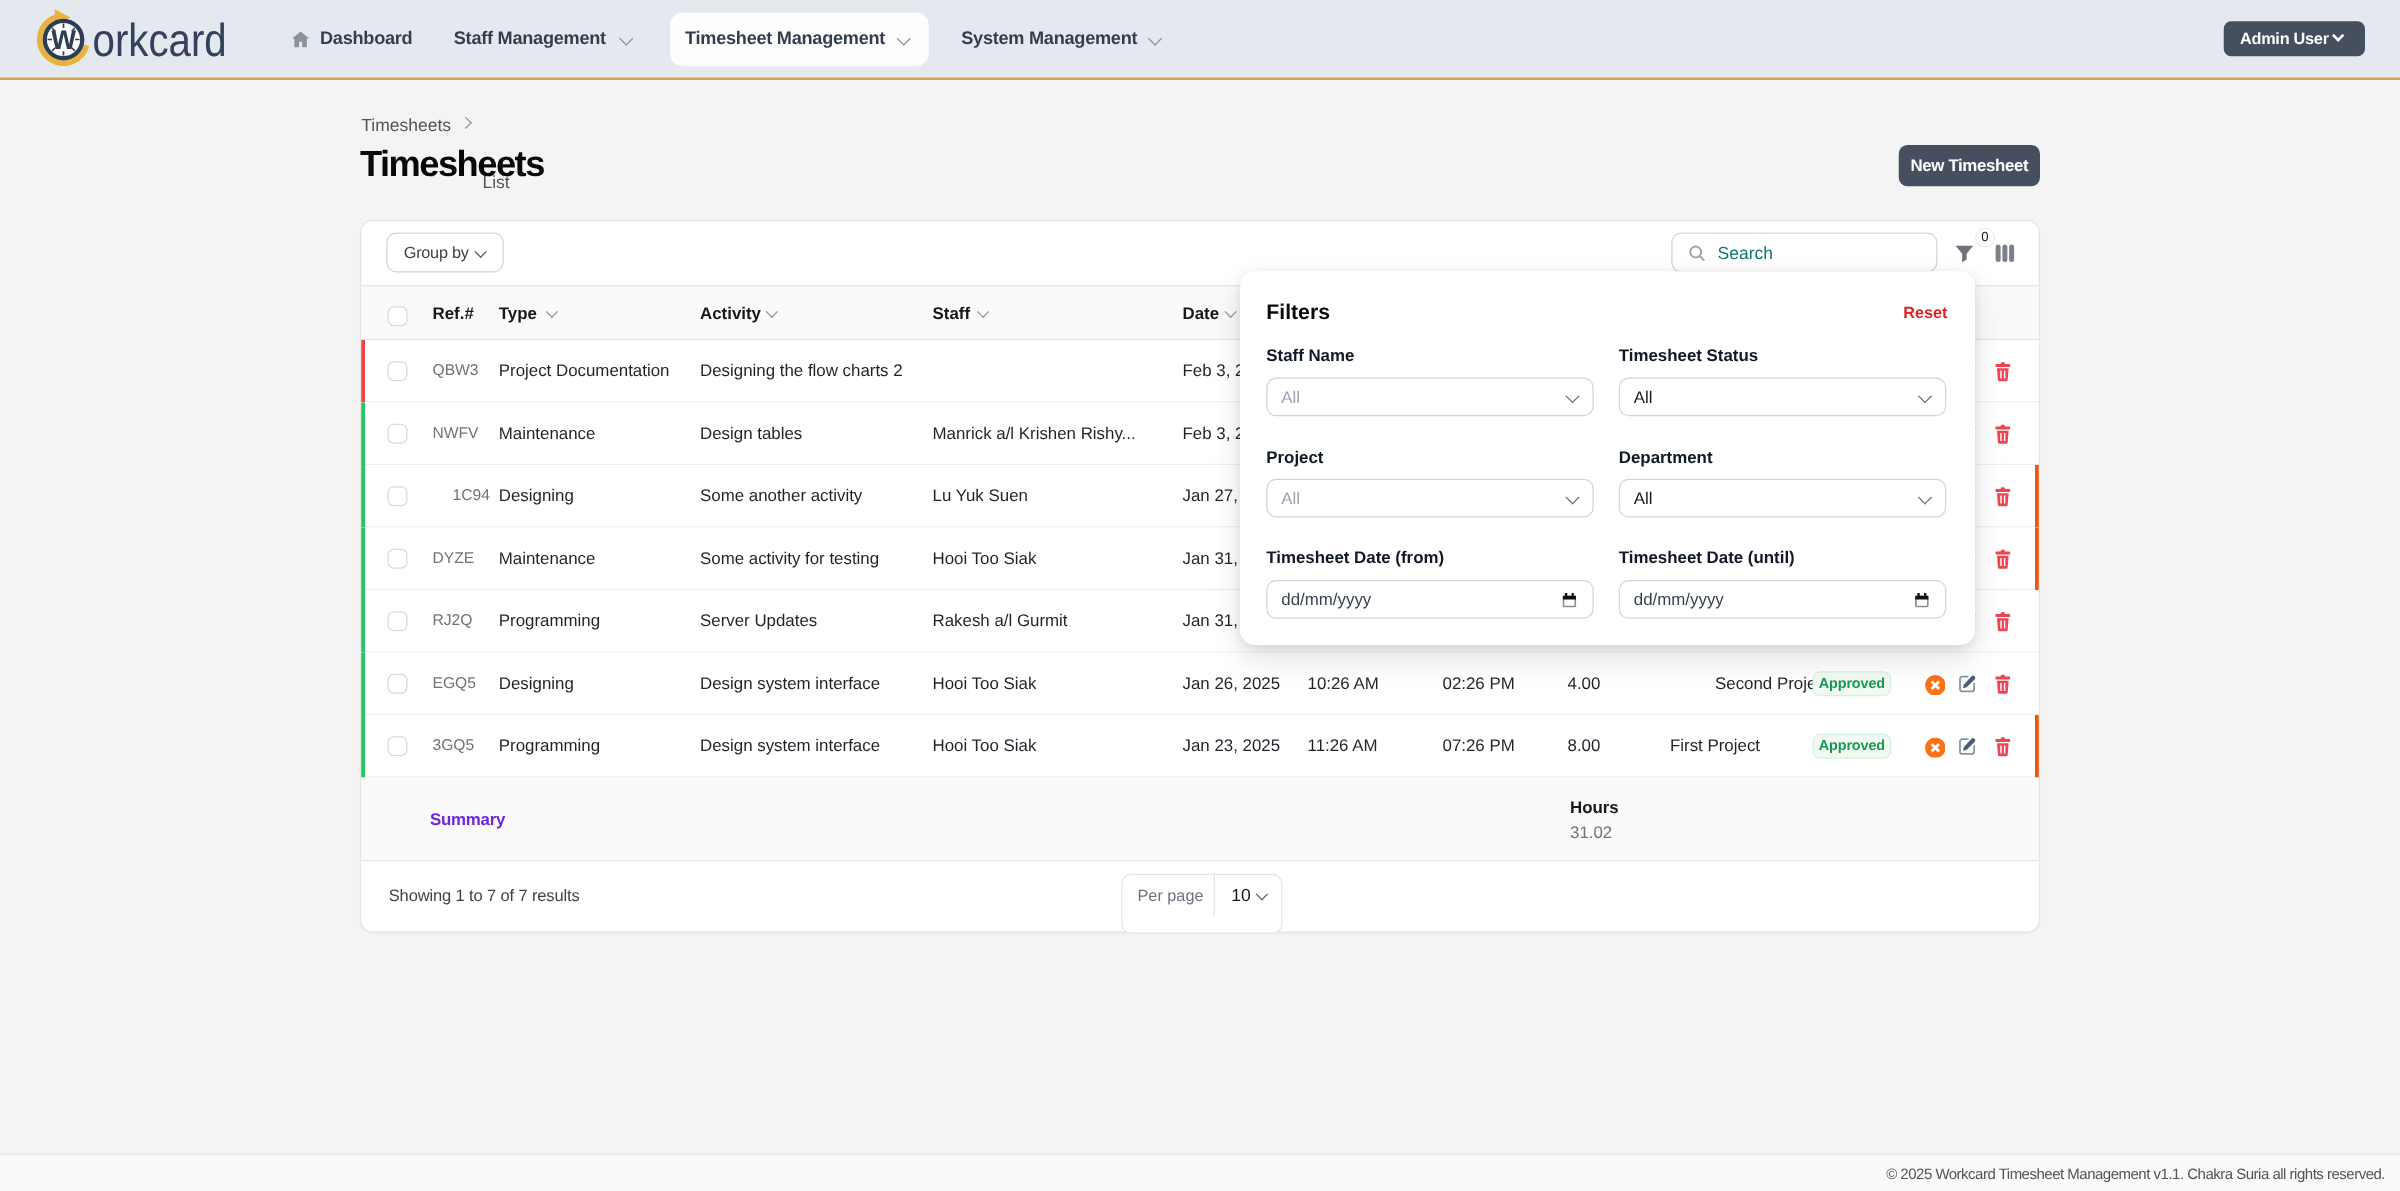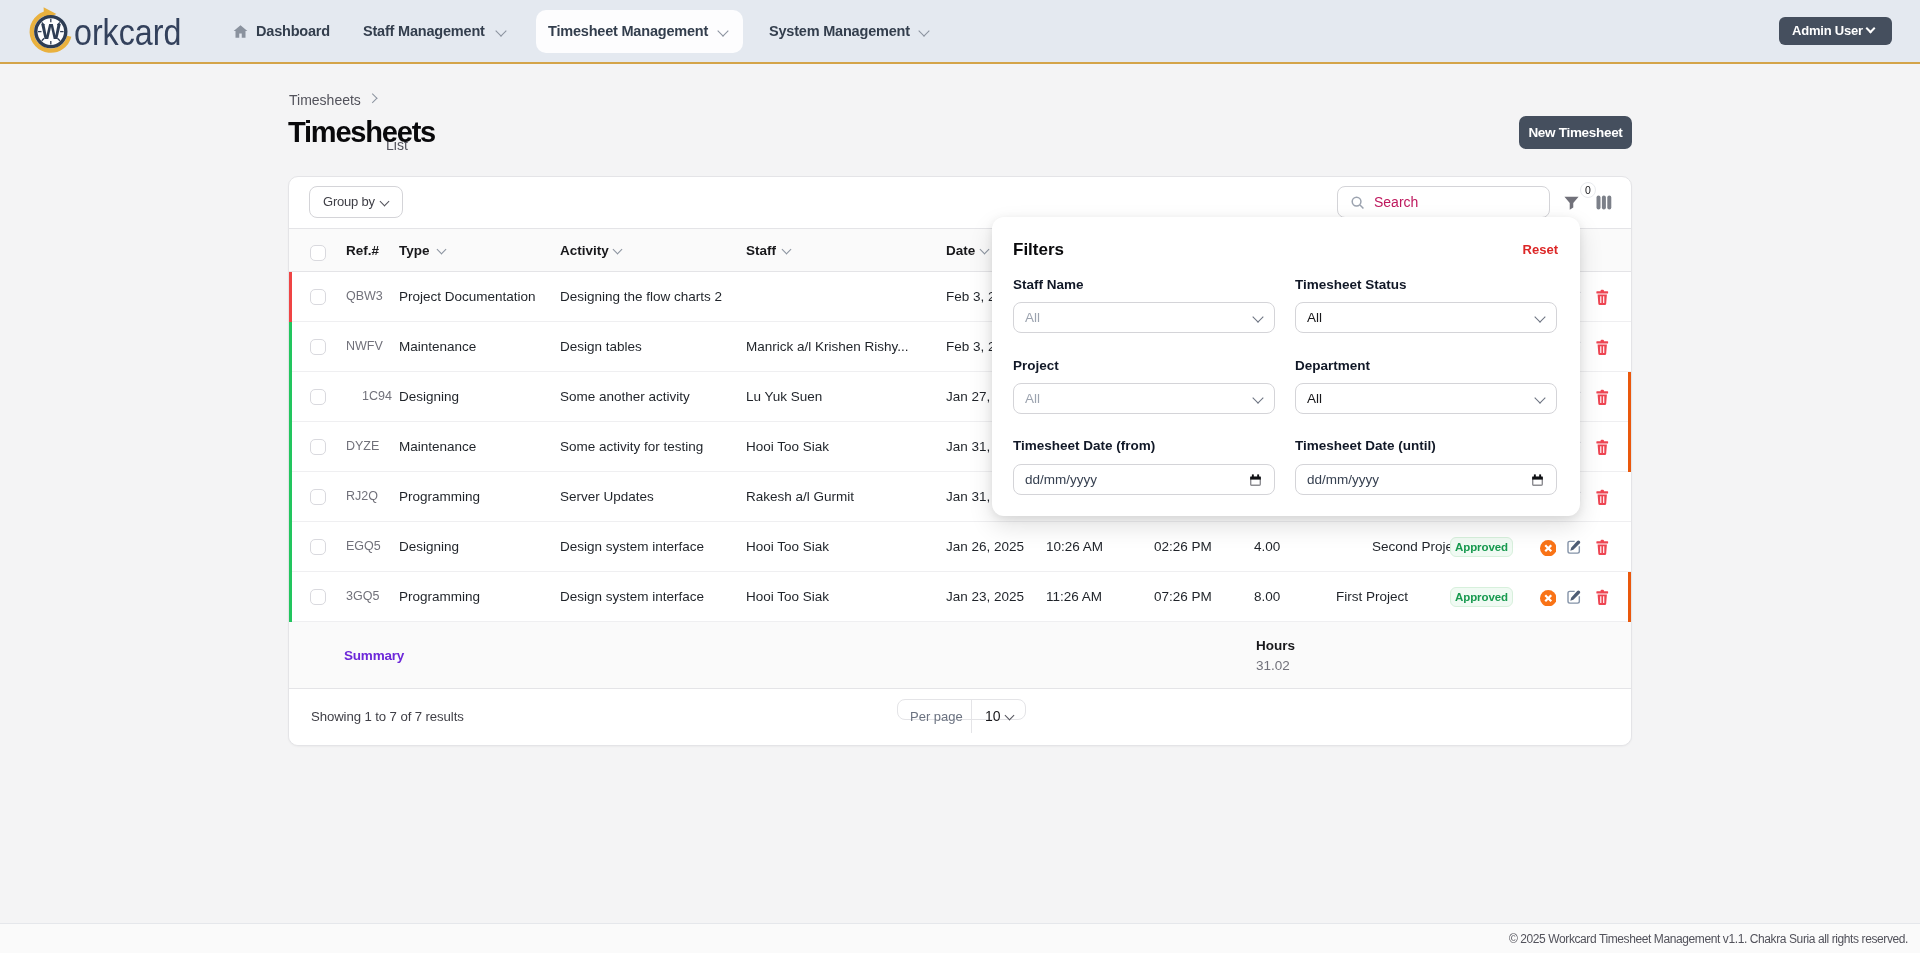--- a/index.html
+++ b/index.html
@@ -29,21 +29,21 @@
 
   
   .card { position:absolute; left:288px; top:176px; width:1344px; height:570px;
           background:#fff; border:1px solid #e4e4e7; border-radius:10px;
           box-shadow:0 1px 2px rgba(0,0,0,0.04); }
   .groupby { position:absolute; left:20px; top:9px; width:94px; height:32px;
              border:1px solid #d4d4d8; border-radius:8px; background:#fff;
              font-size:13px; letter-spacing:-0.2px; color:#3f3f46; line-height:30px; }
   .search { position:absolute; left:1048px; top:9px; width:213px; height:32px;
             border:1px solid #d4d4d8; border-radius:8px; background:#fff; }
-  .search .ph { position:absolute; left:36px; top:0; line-height:30px; font-size:14px; color:#be185d; }
+  .search .ph { position:absolute; left:36px; top:0; line-height:30px; font-size:14px; color:#0f766e; }
 
   
   .thead { position:absolute; left:0px; top:51px; width:1342px; height:44px;
            background:#fafafa; border-top:1px solid #e4e4e7; border-bottom:1px solid #e4e4e7; }
   .th { position:absolute; top:0; height:43px; line-height:43px; font-size:13.5px;
         font-weight:700; color:#18181b; }
   .row { position:absolute; left:0; width:1342px; height:50px; background:#fff;
          border-bottom:1px solid #efeff1; }
   .cell { position:absolute; top:0; height:49px; line-height:49px; font-size:13.5px;
           color:#1f2329; white-space:nowrap; }
@@ -54,21 +54,21 @@
   .rstrip { position:absolute; right:0; top:0; width:3px; height:50px; background:#ea580c; }
   .badge { position:absolute; left:1161px; top:15.3px; width:63px; height:20px;
            background:#f0faf3; border:1px solid #d7f0dc; border-radius:6px;
            color:#179a4f; font-size:11.5px; font-weight:700; letter-spacing:-0.1px; text-align:center; line-height:18px; }
 
   
   .summary { position:absolute; left:0; top:445px; width:1342px; height:67px;
              background:#fafafa; border-bottom:1px solid #e4e4e7; }
   .cfoot { position:absolute; left:0; top:512px; width:1342px; height:56px; background:#fff;
            border-bottom-left-radius:10px; border-bottom-right-radius:10px;}
-  .perpage { position:absolute; left:608px; top:10px; width:129px; height:21px;
+  .perpage { position:absolute; left:608px; top:10px; width:129px; height:48px;
              border:1px solid #e4e4e7; border-radius:8px; background:#fff;padding-left:29px; }
 
   
   .fpanel { position:absolute; left:992px; top:217px; width:588px; height:299px;
             background:#fff; border-radius:12px;
             box-shadow:0 10px 25px rgba(0,0,0,0.12), 0 2px 8px rgba(0,0,0,0.08); }
   .flabel { position:absolute; font-size:13.5px; font-weight:700; color:#111827; }
   .fselect { position:absolute; width:262px; height:31px; border:1px solid #d4d4d8;
              border-radius:8px; background:#fff; font-size:13.5px; line-height:29px; }
   .fselect .val { position:absolute; left:11px; top:0; }

